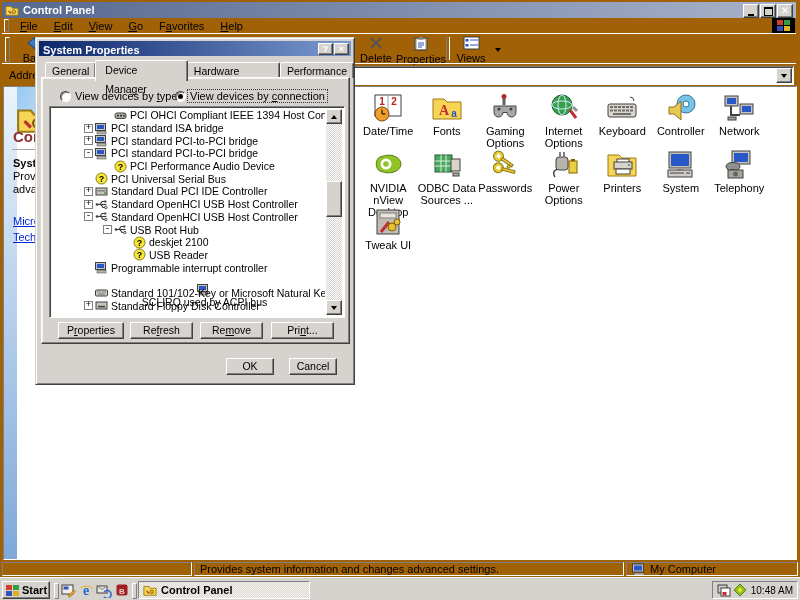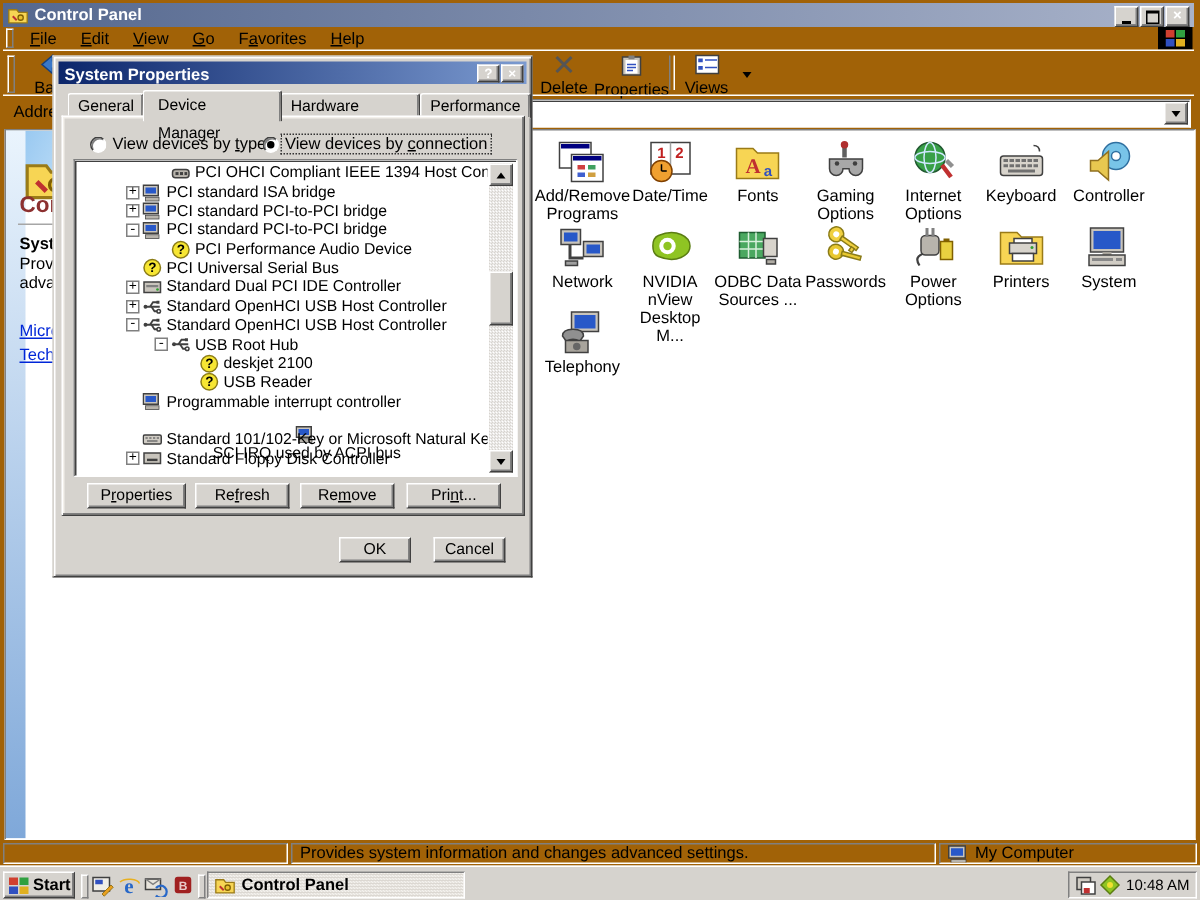--- a/index.html
+++ b/index.html
@@ -230,34 +230,20 @@
       <div class="sp-rule"></div>
       <div class="sp-item">System</div>
       <div class="sp-desc">Provides system information and changes
 advanced settings.</div>
       <a class="sp-link" style="top:128px">Microsoft Home</a>
       <a class="sp-link" style="top:144px">Technical Support</a>
     </div>
 
     <div class="grid">
 
-        <div class="cell">
-          <span class="icon32"><svg viewBox="0 0 32 32">
-              <rect x="1" y="3" width="21" height="17" fill="#fff" stroke="#404040"></rect>
-              <rect x="2" y="4" width="19" height="3" fill="#000080"></rect>
-              <rect x="9" y="11" width="21" height="18" fill="#fff" stroke="#404040"></rect>
-              <rect x="10" y="12" width="19" height="3" fill="#000080"></rect>
-              <rect x="13" y="18" width="5" height="3" fill="#d04040"></rect>
-              <rect x="20" y="18" width="5" height="3" fill="#40a060"></rect>
-              <rect x="13" y="23" width="5" height="3" fill="#4060d0"></rect>
-              <rect x="20" y="23" width="5" height="3" fill="#d0a040"></rect>
-            </svg></span>
-          <div class="ilabel">Add/Remove
-Programs</div>
-        </div>
 
         <div class="cell">
           <span class="icon32"><svg viewBox="0 0 32 32">
               <rect x="3" y="3" width="26" height="21" fill="#fff" stroke="#404040"></rect>
               <line x1="16" y1="3" x2="16" y2="24" stroke="#a0a0a0"></line>
               <text x="10" y="13" font-size="10" fill="#c02020" font-weight="bold" text-anchor="middle" font-family="Liberation Sans">1</text>
               <text x="22" y="13" font-size="10" fill="#c02020" font-weight="bold" text-anchor="middle" font-family="Liberation Sans">2</text>
               <circle cx="10" cy="22" r="7" fill="#f0a030" stroke="#804000"></circle>
               <line x1="10" y1="22" x2="10" y2="17.5" stroke="#000"></line>
               <line x1="10" y1="22" x2="13.5" y2="22" stroke="#000"></line>
@@ -425,20 +411,30 @@
           <span class="icon32"><svg viewBox="0 0 32 32">
               <rect x="9" y="2" width="18" height="13" fill="#c8c4bc" stroke="#404040"></rect>
               <rect x="11" y="4" width="14" height="9" fill="#2858c8"></rect>
               <path d="M3 18 q0 -4.5 7 -4.5 q7 0 7 4.5 l-2.5 3.5 q-4.5 -2.5 -9 0z" fill="#909090" stroke="#404040"></path>
               <rect x="5" y="21" width="15" height="8" fill="#a8a49c" stroke="#404040"></rect>
               <circle cx="12.5" cy="25" r="2.5" fill="#666"></circle>
             </svg></span>
           <div class="ilabel">Telephony</div>
         </div>
 
+        <div class="cell">
+          <span class="icon32"><svg viewBox="0 0 32 32">
+              <rect x="5" y="4" width="22" height="24" fill="#c0bcb4" stroke="#404040"></rect>
+              <rect x="8" y="7" width="16" height="5" fill="#e8e4dc" stroke="#808080"></rect>
+              <path d="M9 26 l8 -10" stroke="#c03030" stroke-width="3"></path>
+              <circle cx="20" cy="21" r="4" fill="#e8c030" stroke="#806000"></circle>
+              <circle cx="25" cy="16" r="3" fill="#e8c030" stroke="#806000"></circle>
+            </svg></span>
+          <div class="ilabel">Tweak UI</div>
+        </div>
 
       </div>
   </div>
 
   <div class="statusbar">
     <div class="sbp" style="width:190px"></div>
     <div class="sbp" style="width:430px">
       <span>Provides system information and changes advanced settings.</span>
     </div>
     <div class="sbp" style="flex:1">

